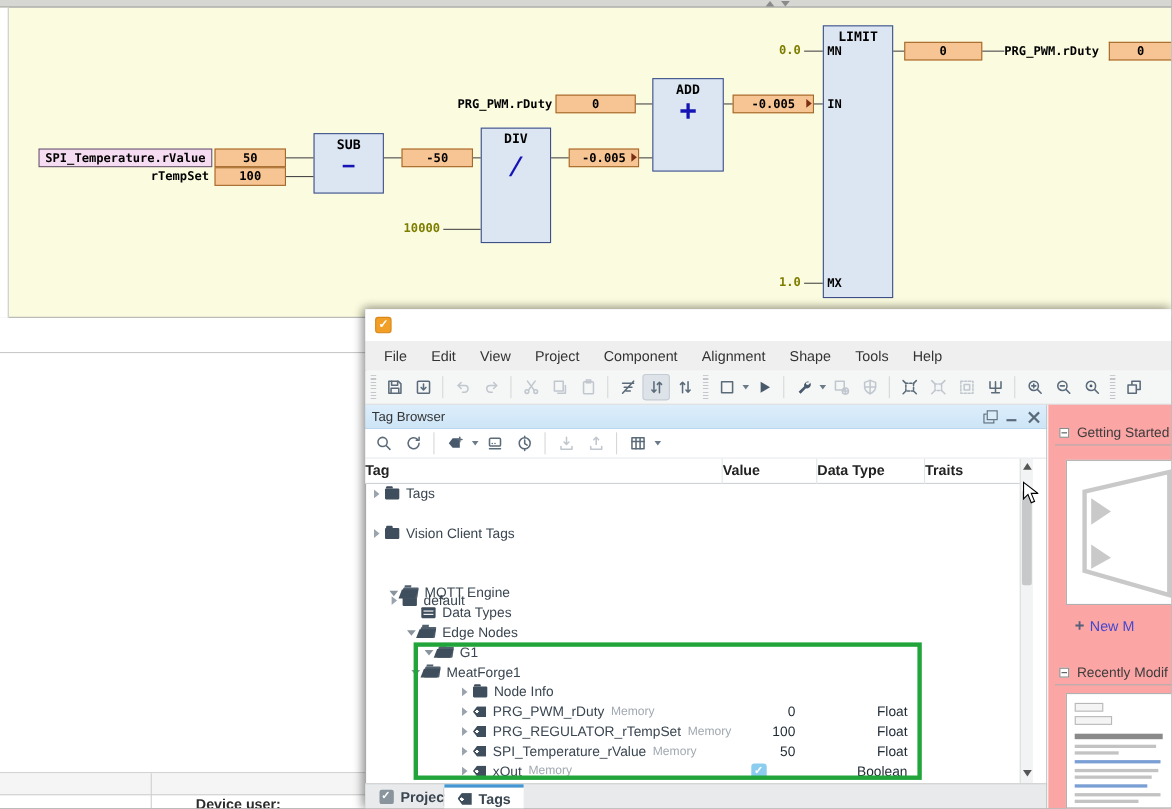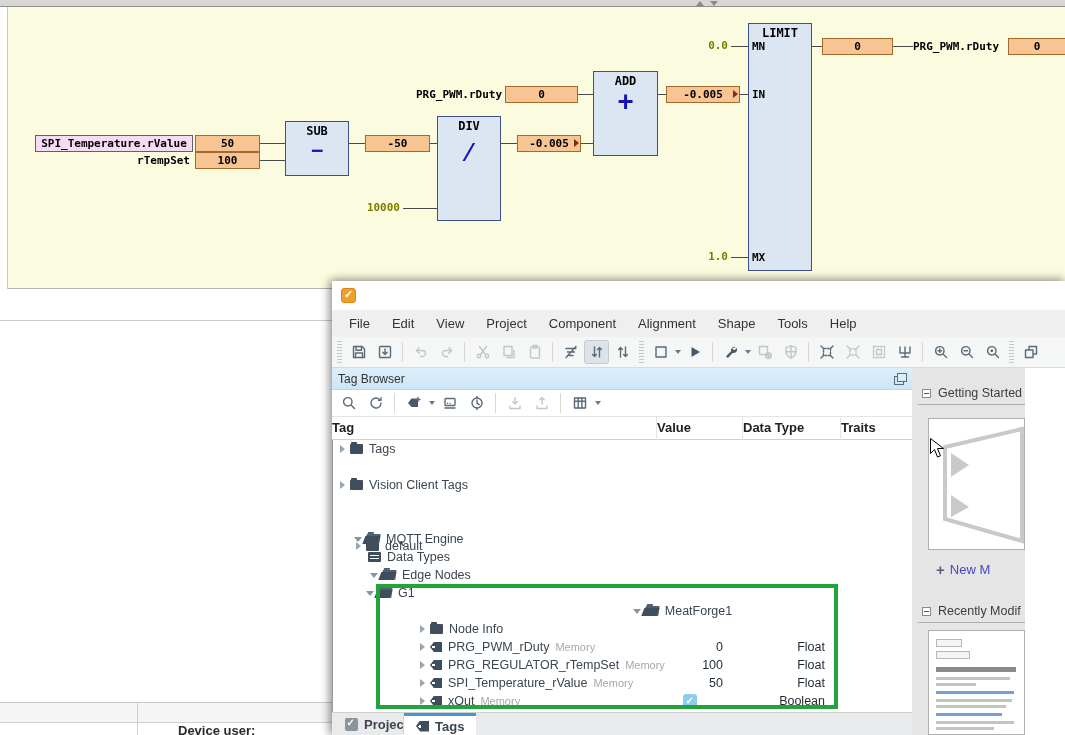--- a/index.html
+++ b/index.html
@@ -97,21 +97,21 @@
   
   .tabbar { left:332px; top:712px; width:620px; height:23px; background:#e9eaeb; border-top:1px solid #cfcfcf; }
   .tab { position:absolute; top:0; height:23px; display:flex; align-items:center; gap:6px; padding:0 12px; font-size:13px; font-weight:bold; color:#3a4651; }
   .tab-active { background:#fff; border-top:3px solid #4596d1; }
   .pt-icon { width:13px; height:13px; background:#8a949c; border-radius:2px; position:relative; }
   .pt-icon::after { content:"✓"; position:absolute; left:1.5px; top:-1.5px; color:#fff; font-size:10px; font-weight:bold; }
   .tag-ic { width:13px; height:11px; background:radial-gradient(circle at 30% 50%, #fff 1.5px, #3f4e5c 1.6px); clip-path:polygon(0 50%,32% 0,100% 0,100% 100%,32% 100%); }
 
   
   .rsep { left:951px; top:368px; width:1px; height:367px; background:#c5c5c5; }
-  .rpanel { left:912px; top:368px; width:113px; height:367px; background:#e5e5e5; }
+  .rpanel { left:953px; top:368px; width:113px; height:367px; background:#fca5a5; }
   .sect { position:absolute; display:flex; align-items:center; gap:7px; font-size:12.5px; color:#3d3d3d; white-space:nowrap; }
   .collapse-box { width:9px; height:9px; border:1px solid #8a8a8a; position:relative; flex:none; background:#fff; }
   .collapse-box::after { content:""; position:absolute; left:1px; top:3px; width:5px; height:1px; background:#555; }
   .rp-hr { position:absolute; height:1px; background:#aeaeae; }
   .thumb { position:absolute; background:#fff; border:1px solid #b0b0b0; overflow:hidden; }
   .newlink { position:absolute; display:flex; align-items:center; gap:5px; font-size:13px; color:#4348cf; white-space:nowrap; }
   .plus { color:#55607a; font-weight:bold; font-size:15px; }
   .mockline { position:absolute; background:#c3c3c3; height:3px; }
   .mockline.blue { background:#7a9fd4; }
   .mockchip { position:absolute; border:1px solid #b8b8b8; background:#f4f4f4; }
@@ -452,40 +452,40 @@
       <i class="tico fc"></i>
       <span class="tlabel">default</span>
     </div>
     <div class="trow" style="top:90px; padding-left:20px;">
       <span class="texp">
           <i class="exp-o"></i>
         </span>
       <i class="tico fo"></i>
       <span class="tlabel">MQTT Engine</span>
     </div>
-    <div class="trow" style="top:108px; padding-left:22px;">
+    <div class="trow" style="top:108px; padding-left:37px;">
       <span class="texp"></span>
       <i class="tico fd"></i>
       <span class="tlabel">Data Types</span>
     </div>
     <div class="trow" style="top:126px; padding-left:36px;">
       <span class="texp">
           <i class="exp-o"></i>
         </span>
       <i class="tico fo"></i>
       <span class="tlabel">Edge Nodes</span>
     </div>
-    <div class="trow" style="top:144px; padding-left:32px;">
+    <div class="trow" style="top:144px; padding-left:52px;">
       <span class="texp">
           <i class="exp-o"></i>
         </span>
       <i class="tico fo"></i>
       <span class="tlabel">G1</span>
     </div>
-    <div class="trow" style="top:162px; padding-left:104px;justify-content:center;">
+    <div class="trow" style="top:162px; padding-left:40px;">
       <span class="texp">
           <i class="exp-o"></i>
         </span>
       <i class="tico fo"></i>
       <span class="tlabel">MeatForge1</span>
     </div>
     <div class="trow" style="top:180px; padding-left:84px;">
       <span class="texp">
           <i class="exp-c"></i>
         </span>

